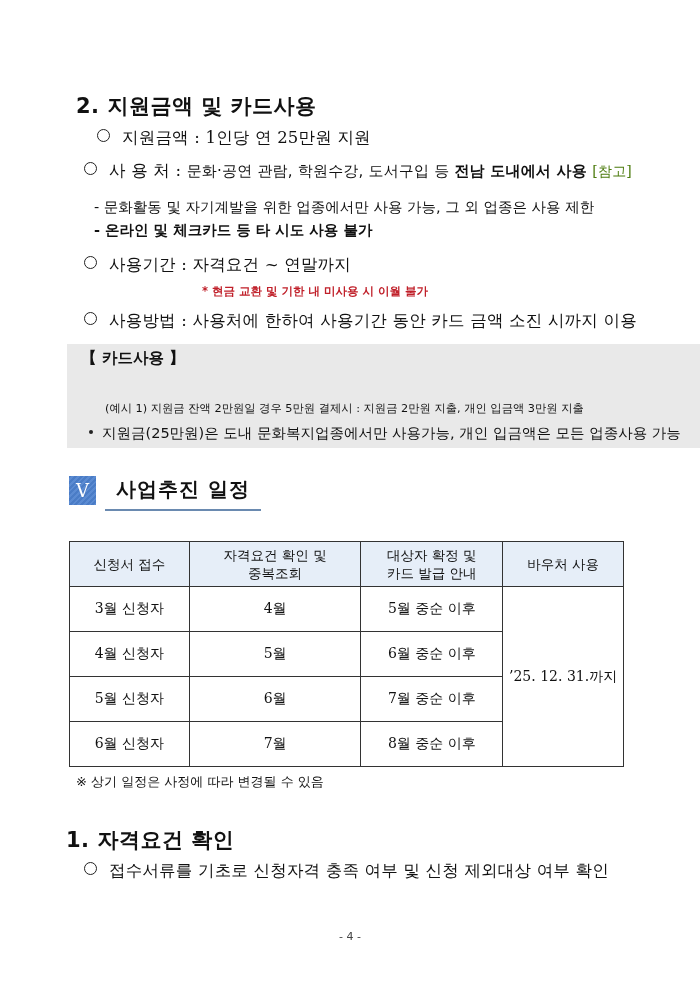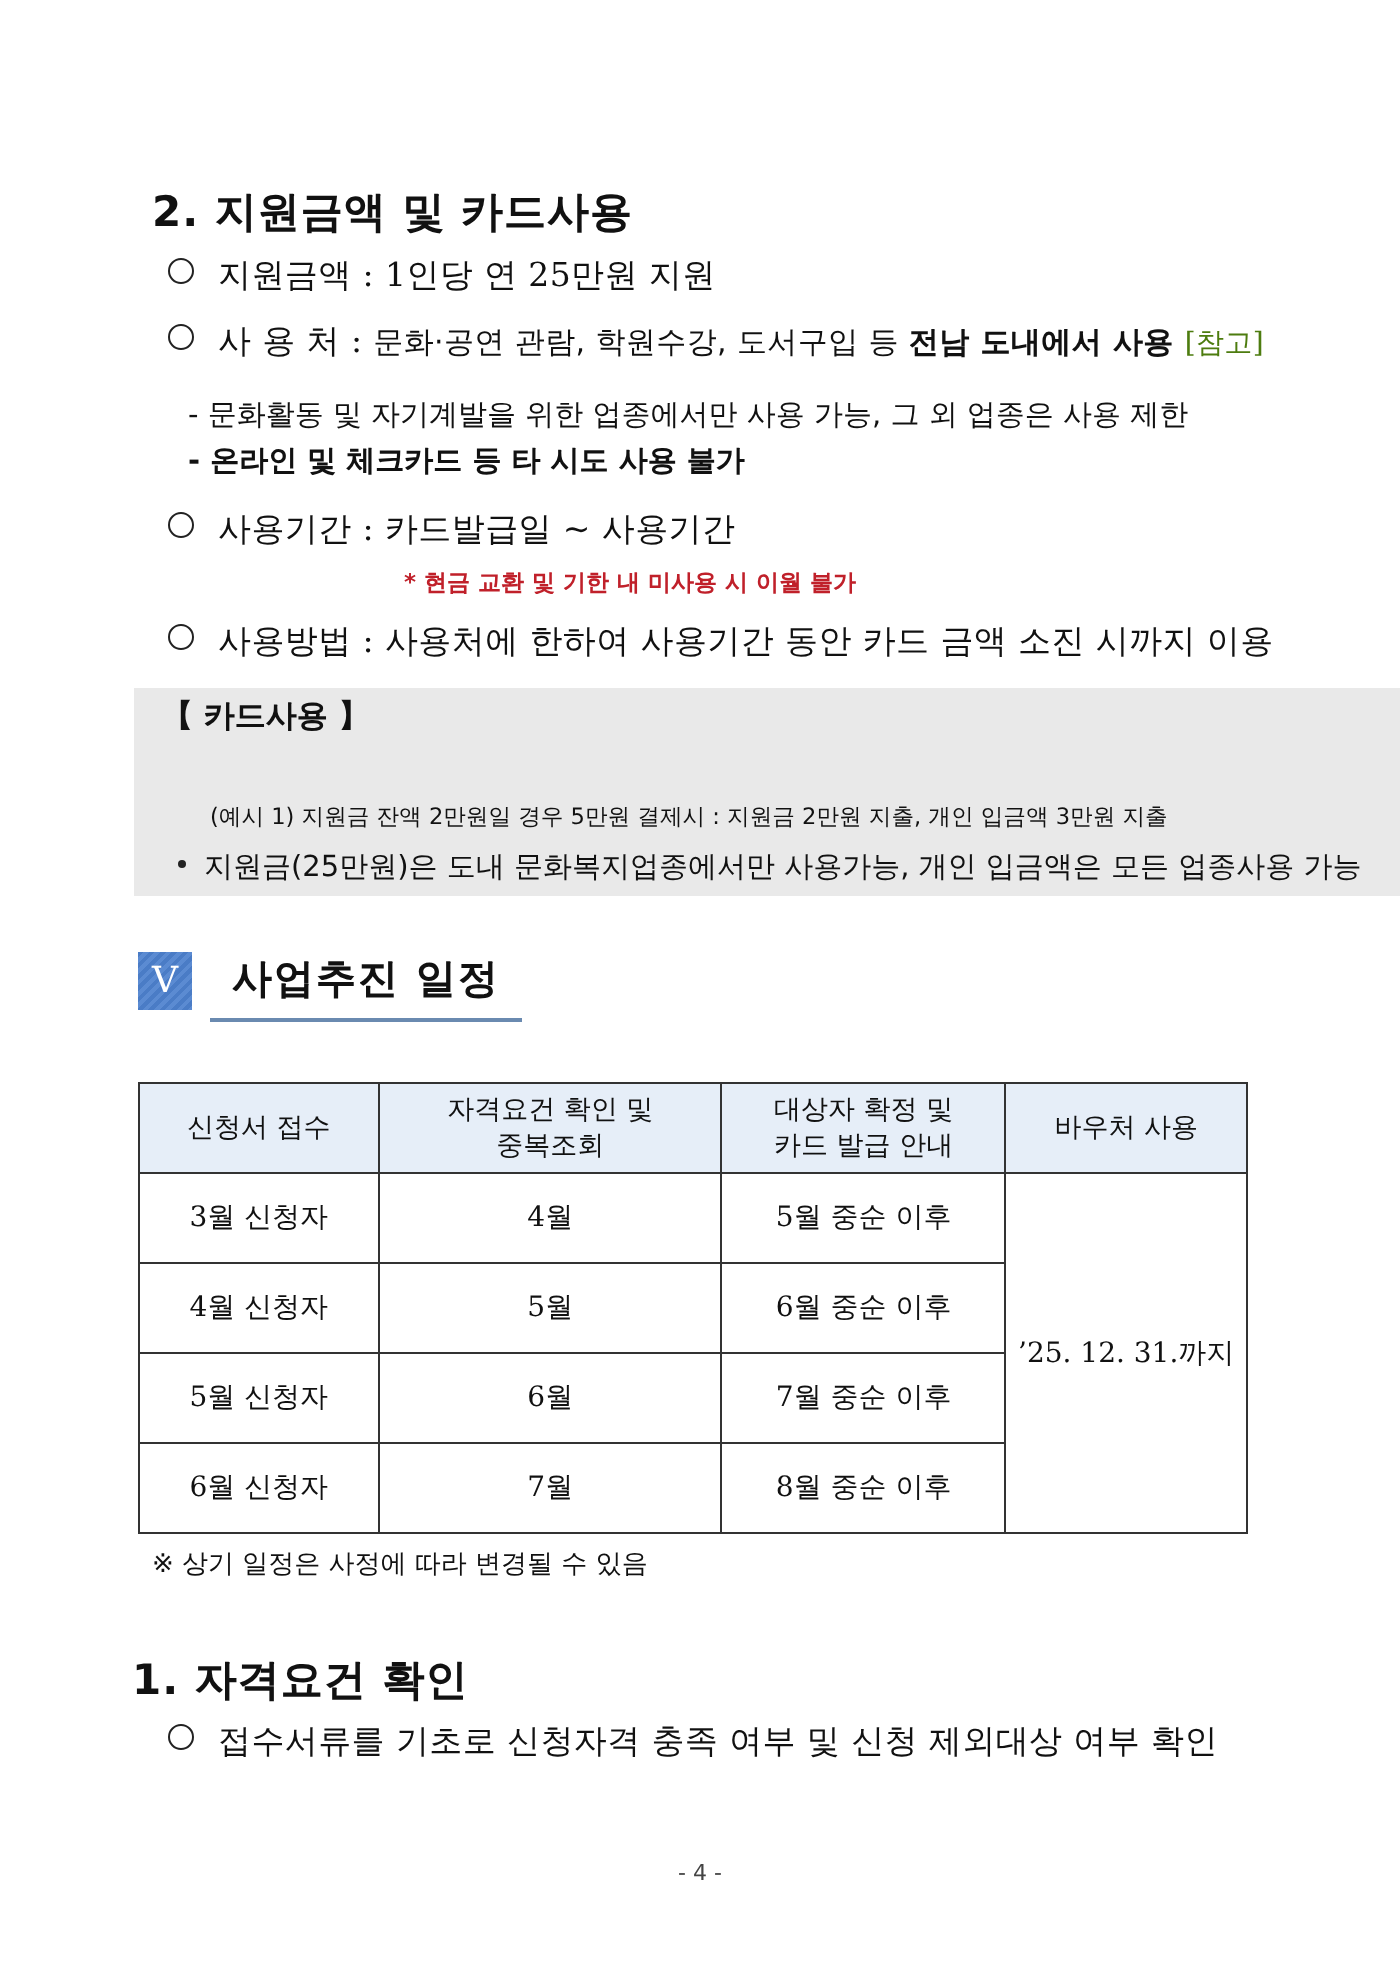--- a/index.html
+++ b/index.html
@@ -34,34 +34,34 @@
   table.sched td { font-size: 14px; height: 44px; }
 
   .footnote { position: absolute; left: 76px; top: 773px; font-size: 13px; white-space: nowrap; }
   .pagenum { position: absolute; left: 0; width: 700px; top: 930px; text-align: center; font-size: 11px; color: #444; }
 </style>
 </head>
 <body>
 
 <div class="abs h2" style="left:76px; top:92px;">2. 지원금액 및 카드사용</div>
 
-<div class="abs bul" style="left:84px; top:127px;">
+<div class="abs bul" style="left:97px; top:127px;">
   <span class="circ"></span><span>지원금액</span><span> : </span><span>1인당 연 25만원 지원</span>
 </div>
 
 <div class="abs bul" style="left:84px; top:160px;">
   <span class="circ"></span><span>사 용 처</span><span> : </span><span class="sans" style="font-size:15px;">문화·공연 관람, 학원수강, 도서구입 등 </span><span class="sans bold" style="font-size:15px;margin-top:40px;">전남 도내에서 사용</span>
   <span class="ref serif">[참고]</span>
 </div>
 
 <div class="abs dash" style="left:94px; top:198px;">- 문화활동 및 자기계발을 위한 업종에서만 사용 가능, 그 외 업종은 사용 제한</div>
 <div class="abs dash bold" style="left:94px; top:221px;">- 온라인 및 체크카드 등 타 시도 사용 불가</div>
 
 <div class="abs bul" style="left:84px; top:254px;">
-  <span class="circ"></span><span>사용기간</span><span> : </span><span>카드발급일 ~ 사용기간</span>
+  <span class="circ"></span><span>사용기간</span><span> : </span><span>자격요건 ~ 연말까지</span>
 </div>
 <div class="abs red-note" style="left:202px; top:284px;">* 현금 교환 및 기한 내 미사용 시 이월 불가</div>
 
 <div class="abs bul" style="left:84px; top:310px;">
   <span class="circ"></span><span>사용방법</span><span> : </span><span>사용처에 한하여 사용기간 동안 카드 금액 소진 시까지 이용</span>
 </div>
 
 <div class="graybox">
   <div class="title">【 카드사용 】</div>
   <div class="ex" style="top:57px;">(예시 1) 지원금 잔액 2만원일 경우 5만원 결제시 : 지원금 2만원 지출, 개인 입금액 3만원 지출</div>

